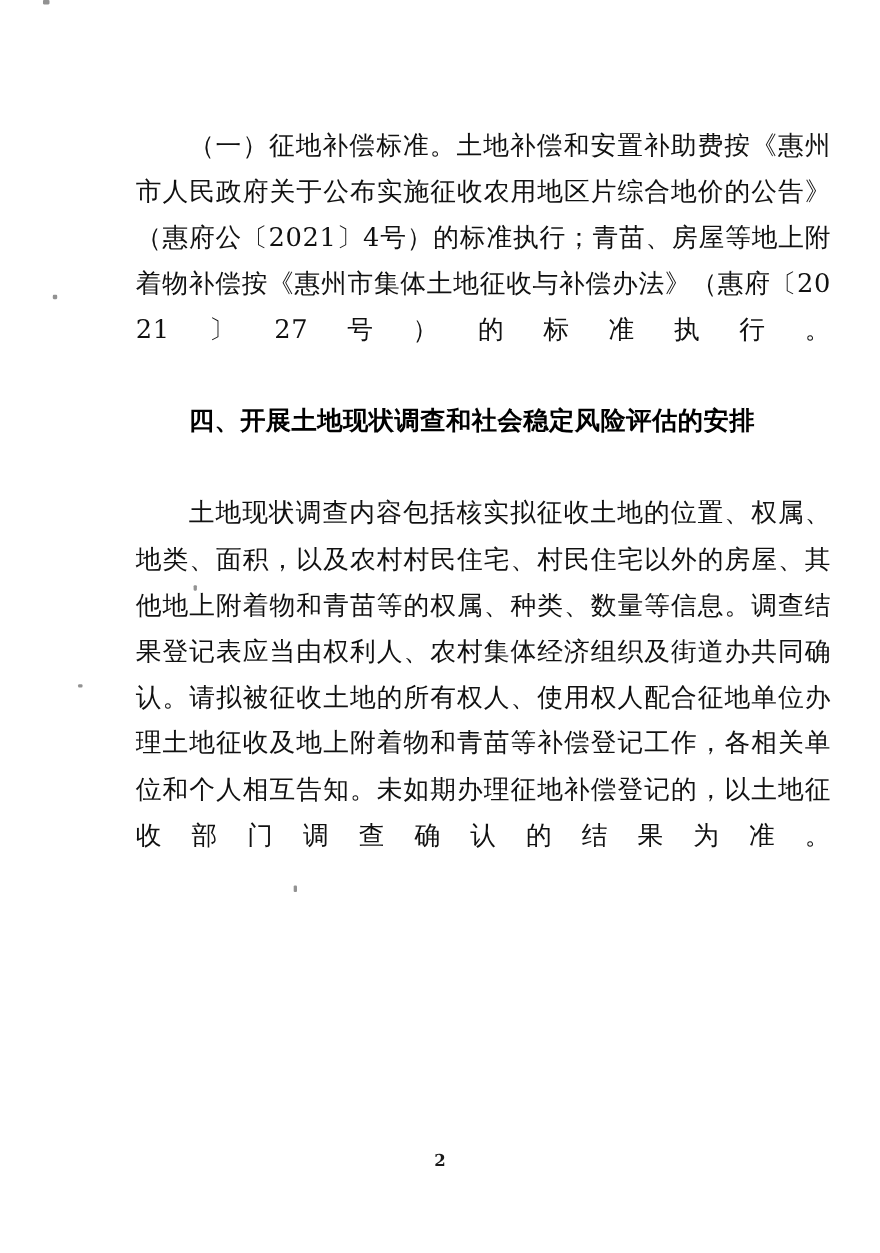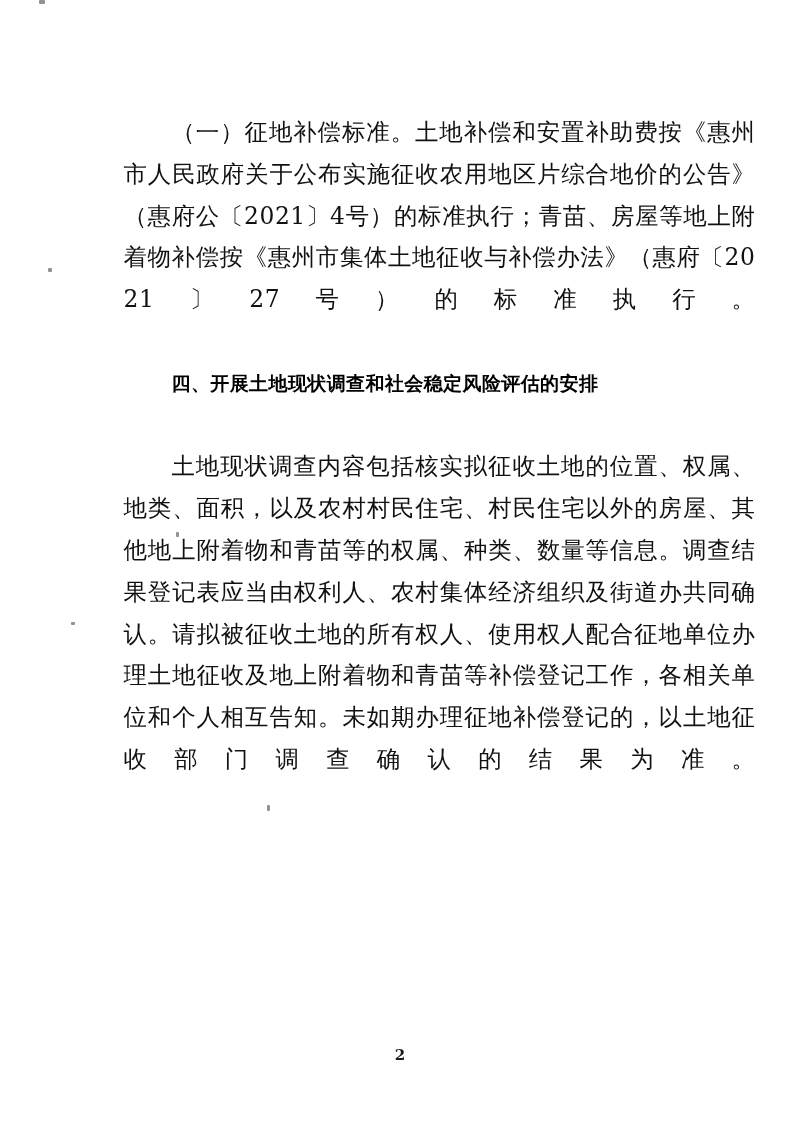--- a/index.html
+++ b/index.html
@@ -48,21 +48,21 @@
     letter-spacing: 0.55px;
     font-family: "DejaVu Serif", "Liberation Serif", serif;
     font-weight: 400;
     word-break: break-all;
     color: #111111;
   }
 
   h2.section {
     margin: 0;
     padding: 0;
-    font-size: 19px;
+    font-size: 23px;
     line-height: 41.8px;
     text-indent: 48px;
     letter-spacing: 0.4px;
     font-family: "DejaVu Sans", "Liberation Sans", sans-serif;
     font-weight: 700;
     color: #000000;
     text-align: left;
   }
 
   

